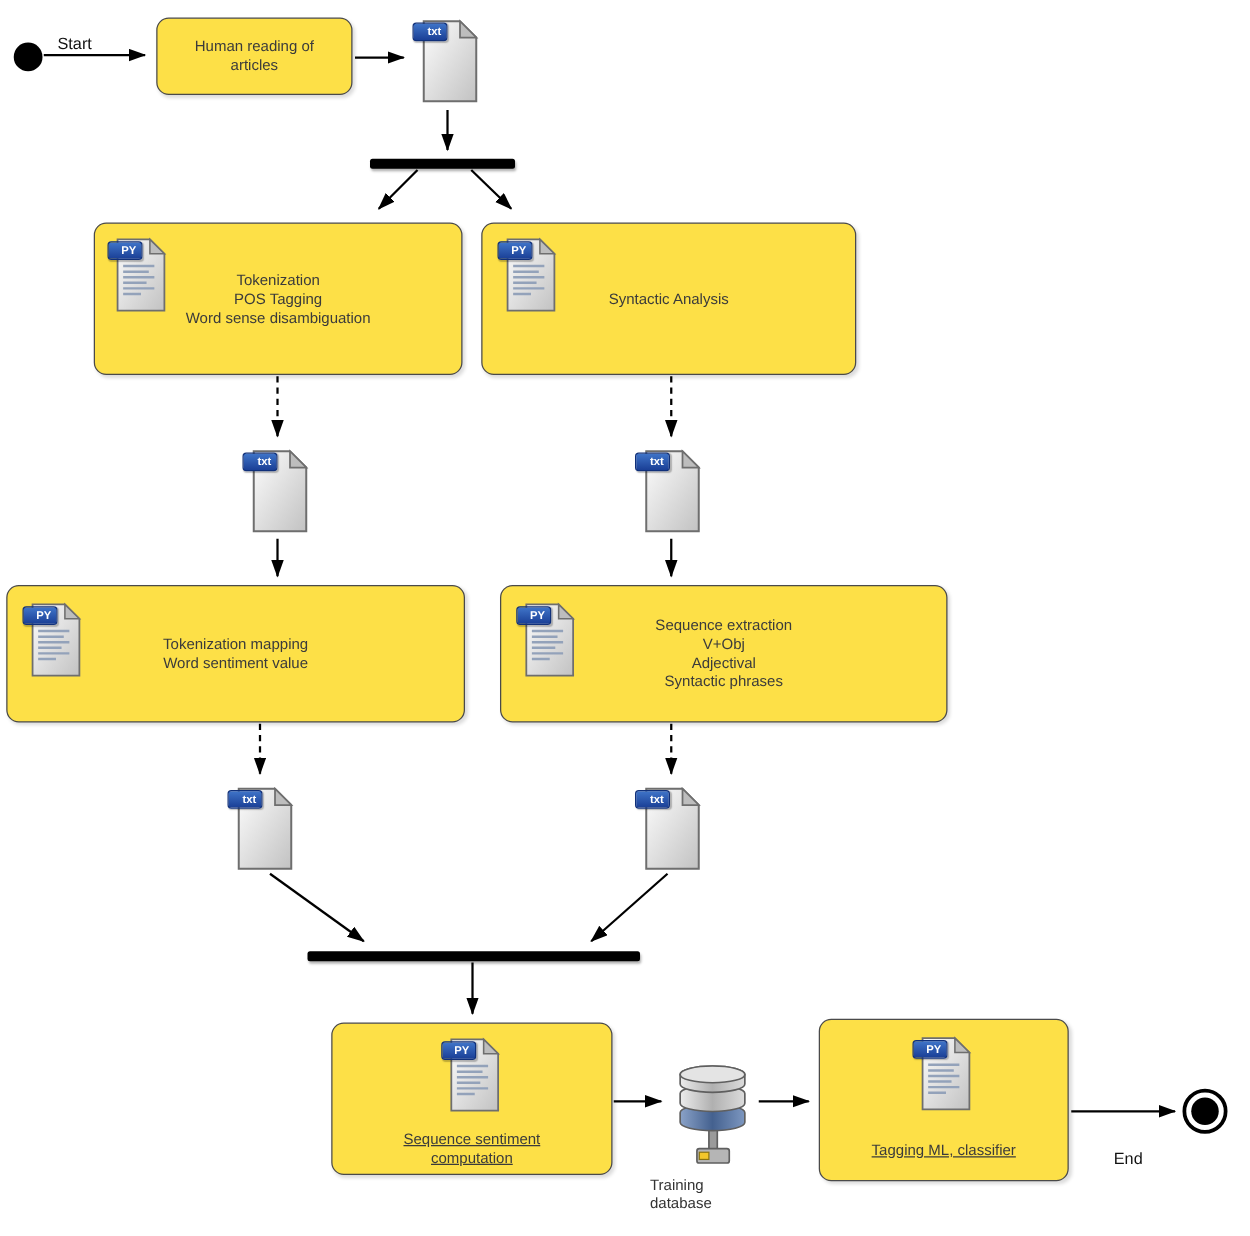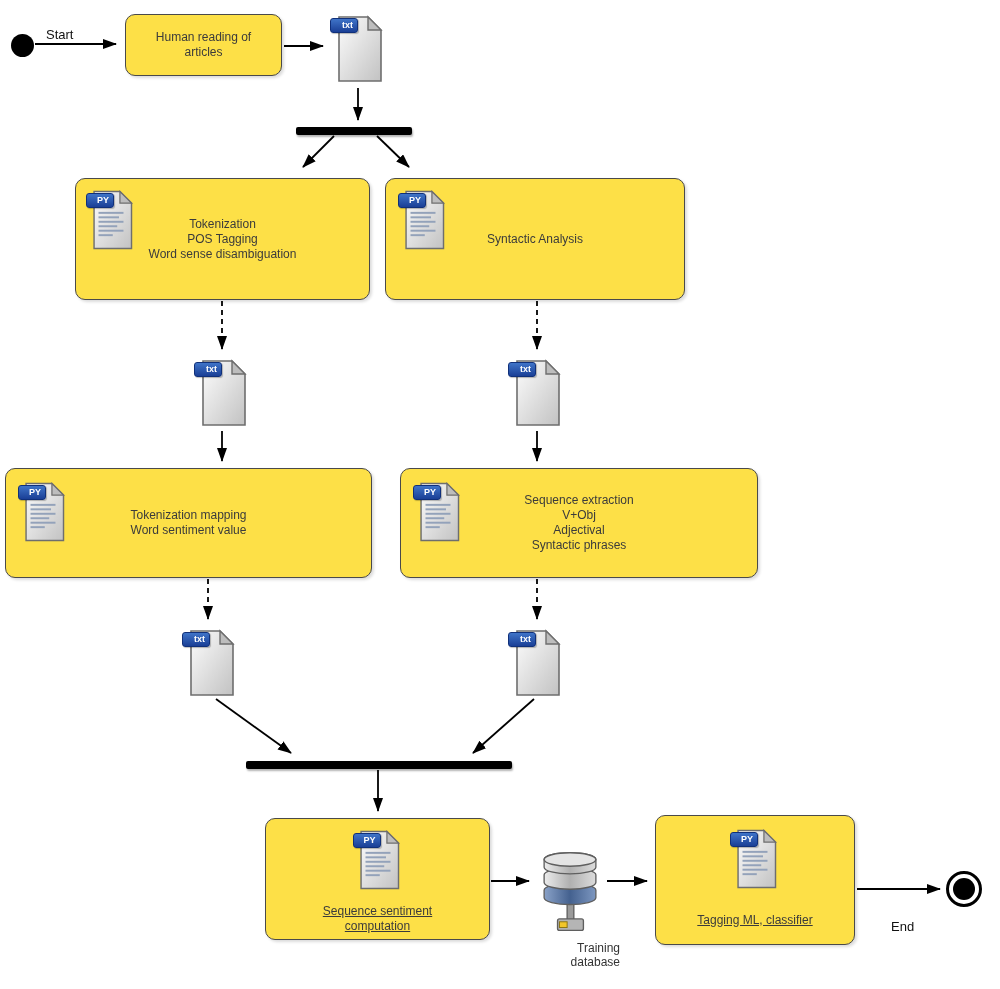--- a/index.html
+++ b/index.html
@@ -52,21 +52,21 @@
   }
   .node-end .inner {
     position: absolute; left: 4px; top: 4px; right: 4px; bottom: 4px;
     background: #000000; border-radius: 50%;
   }
 
   .flow-label { position: absolute; font-size: 13px; color: #111111; }
 
   .db-group { position: absolute; left: 520px; top: 848px; width: 100px; }
   .db-group svg { display: block; margin: 0 auto; }
-  .db-label { font-size: 12px; color: #333333; line-height: 14px; text-align: right; margin-top: 1px; }
+  .db-label { font-size: 12px; color: #333333; line-height: 14px; text-align: left; margin-top: 1px; }
 </style>
 </head>
 <body>
 
 <div class="canvas">
 
   <svg width="0" height="0" style="position:absolute" aria-hidden="true">
     <defs>
       <linearGradient id="pageGrad" x1="0" y1="0" x2="1" y2="1">
         <stop offset="0" stop-color="#fdfdfd"></stop>

